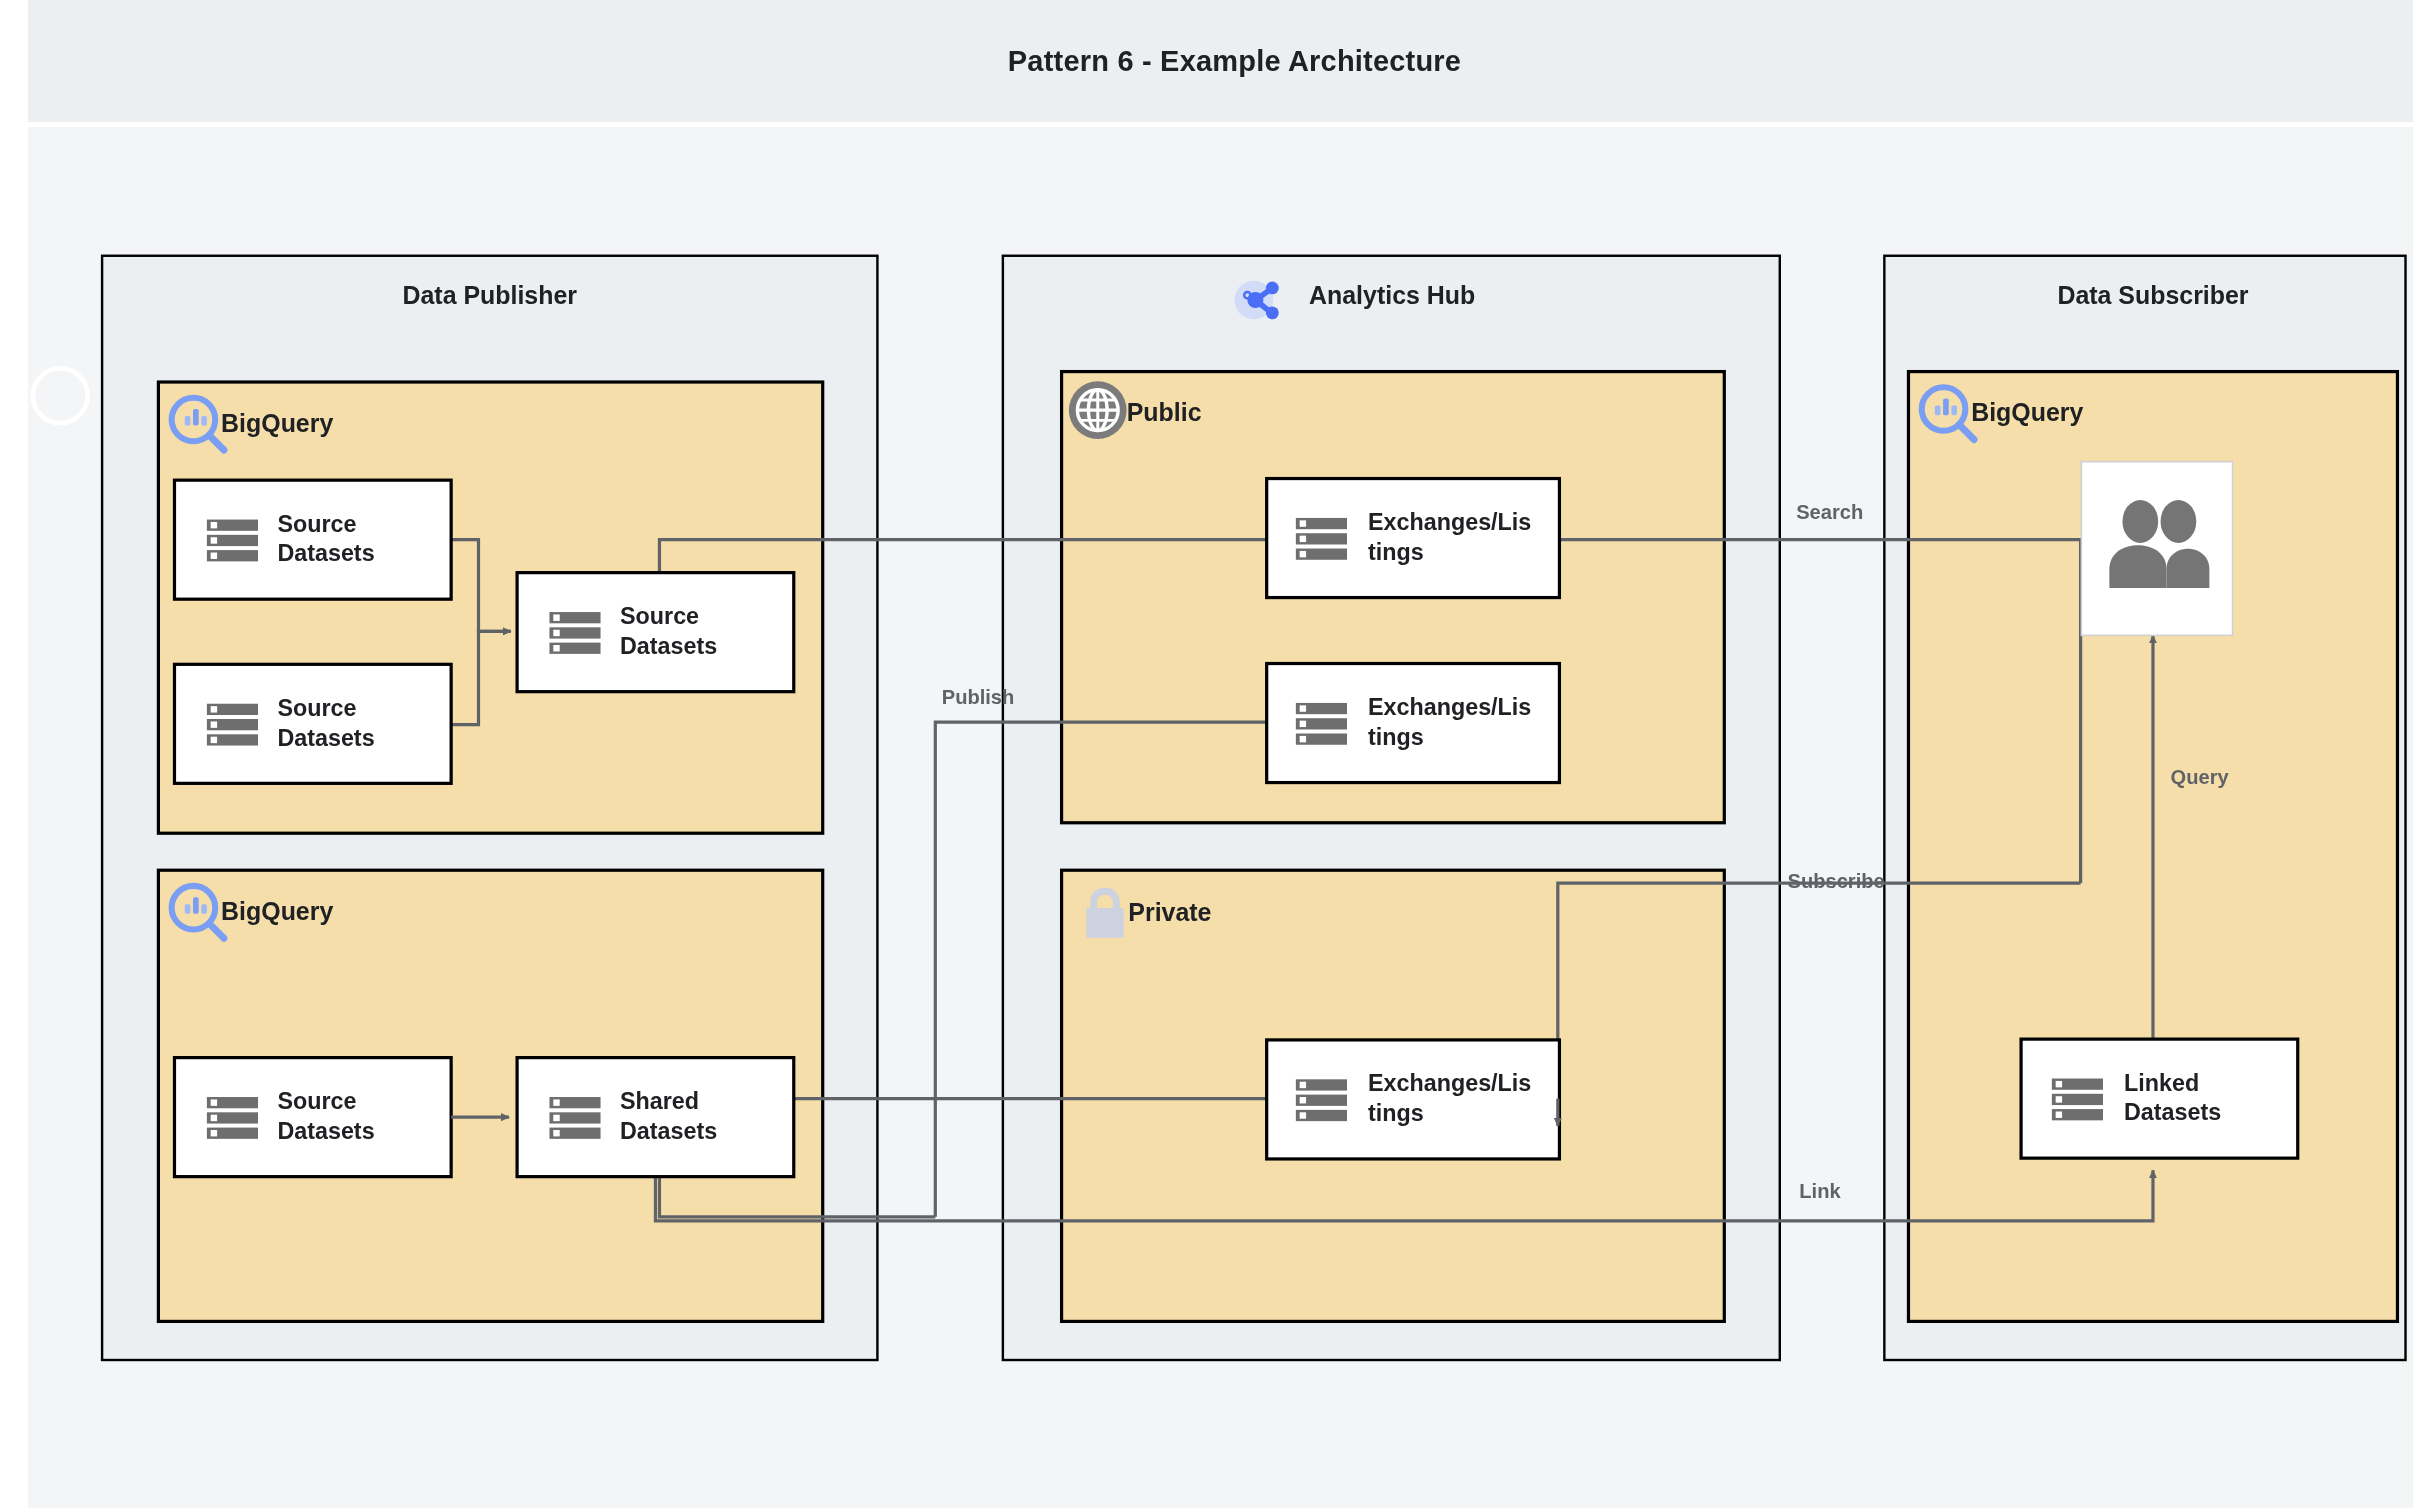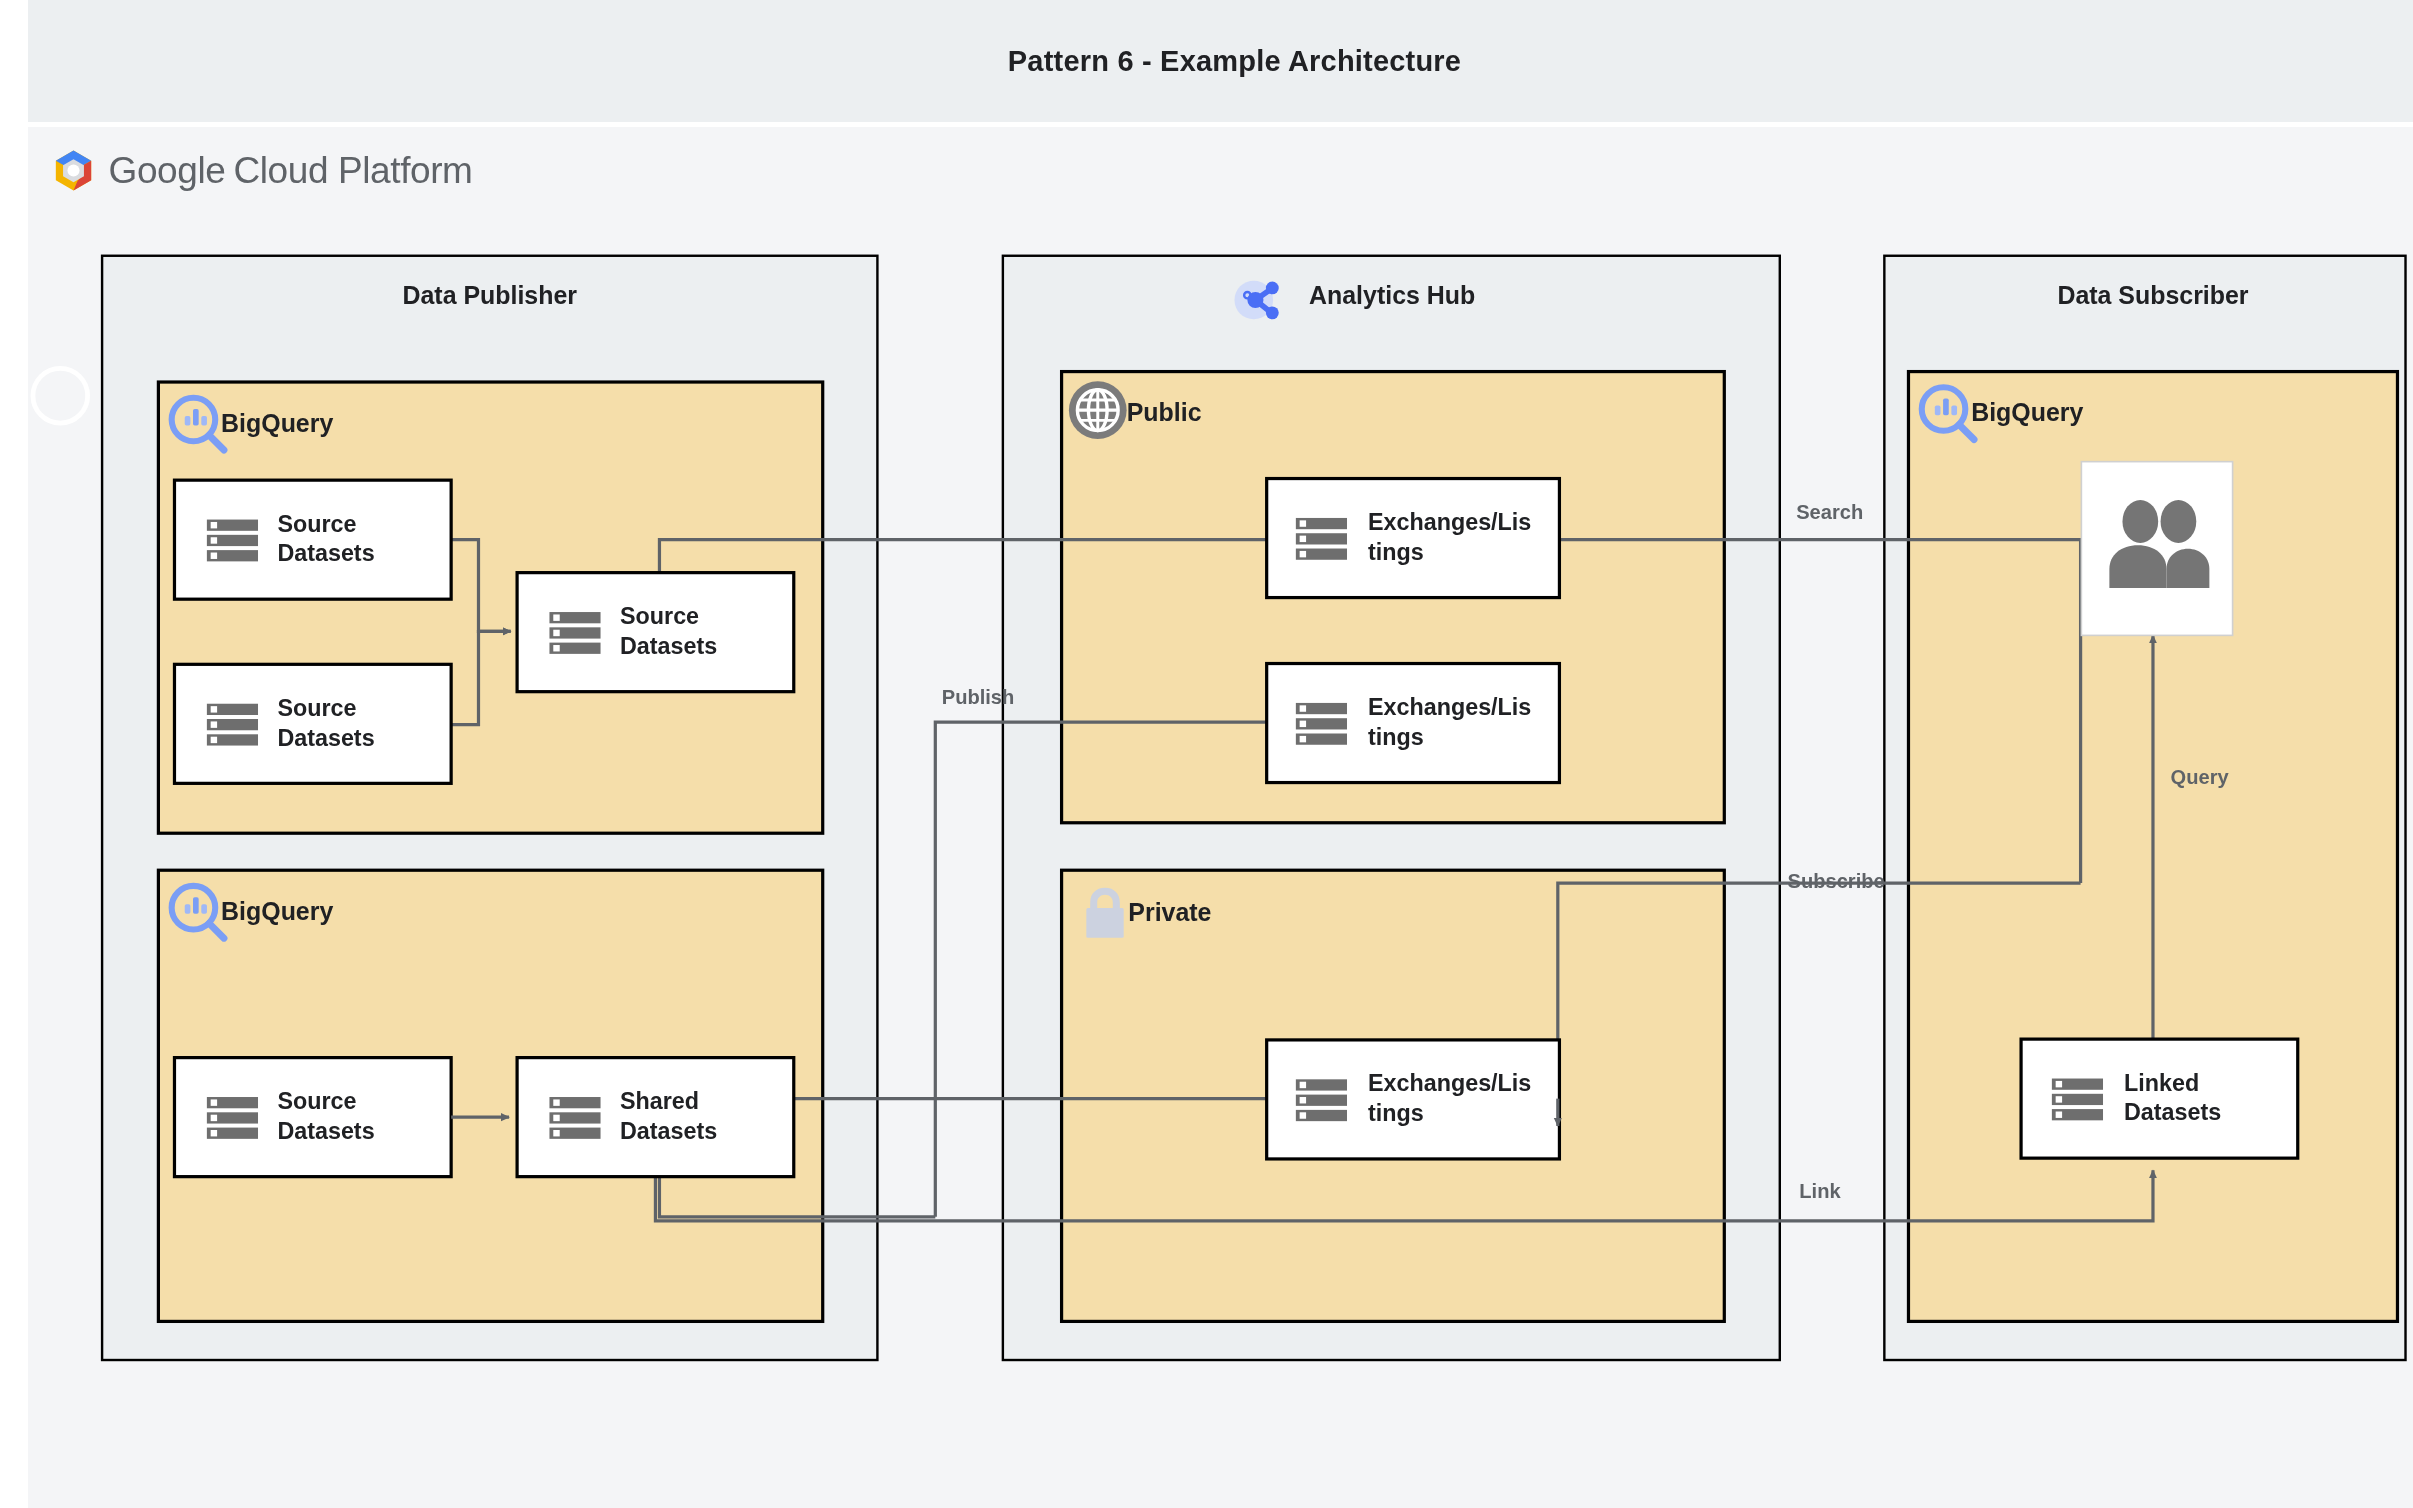--- a/index.html
+++ b/index.html
@@ -42,32 +42,20 @@
 <body>
 
 <div id="page">
 
   <div class="titlebar">
     <div class="title">Pattern 6 - Example Architecture</div>
   </div>
 
   <div class="canvas"></div>
 
-  <div class="gcp-logo">
-    <svg width="45" height="45" viewBox="0 0 56 56">
-      <path d="M28 3 L50 16 L50 40 L28 53 L6 40 L6 16 Z" fill="#f4b400"></path>
-      <path d="M28 3 L50 16 L39 22 L28 16 L17 22 L6 16 Z" fill="#4285f4"></path>
-      <path d="M50 16 L50 40 L28 53 L33 41 L39 34 L39 22 Z" fill="#db4437"></path>
-      <path d="M28 14 L41 21.5 L41 35 L28 42.5 L15 35 L15 21.5 Z" fill="#dadce0"></path>
-      <circle cx="28" cy="28" r="7.5" fill="#ffffff"></circle>
-    </svg>
-    <div class="gcp-word">
-      <span>Google</span><span style="display:inline-block;width:8px"></span><span>Cloud Platform</span>
-    </div>
-  </div>
 
   <svg id="diagram" viewBox="0 0 3000 1875">
     <defs>
       <marker id="arrow" markerWidth="12" markerHeight="12" refX="10" refY="5" orient="auto" markerUnits="userSpaceOnUse">
         <path d="M0,0 L11,5 L0,10 z" fill="#5f6368"></path>
       </marker>
 
       <symbol id="ic-dataset" viewBox="0 0 64 56">
         <rect x="0" y="2" width="64" height="14" fill="#6e6e6e"></rect>
         <rect x="5" y="5" width="8" height="8" fill="#ffffff"></rect>

